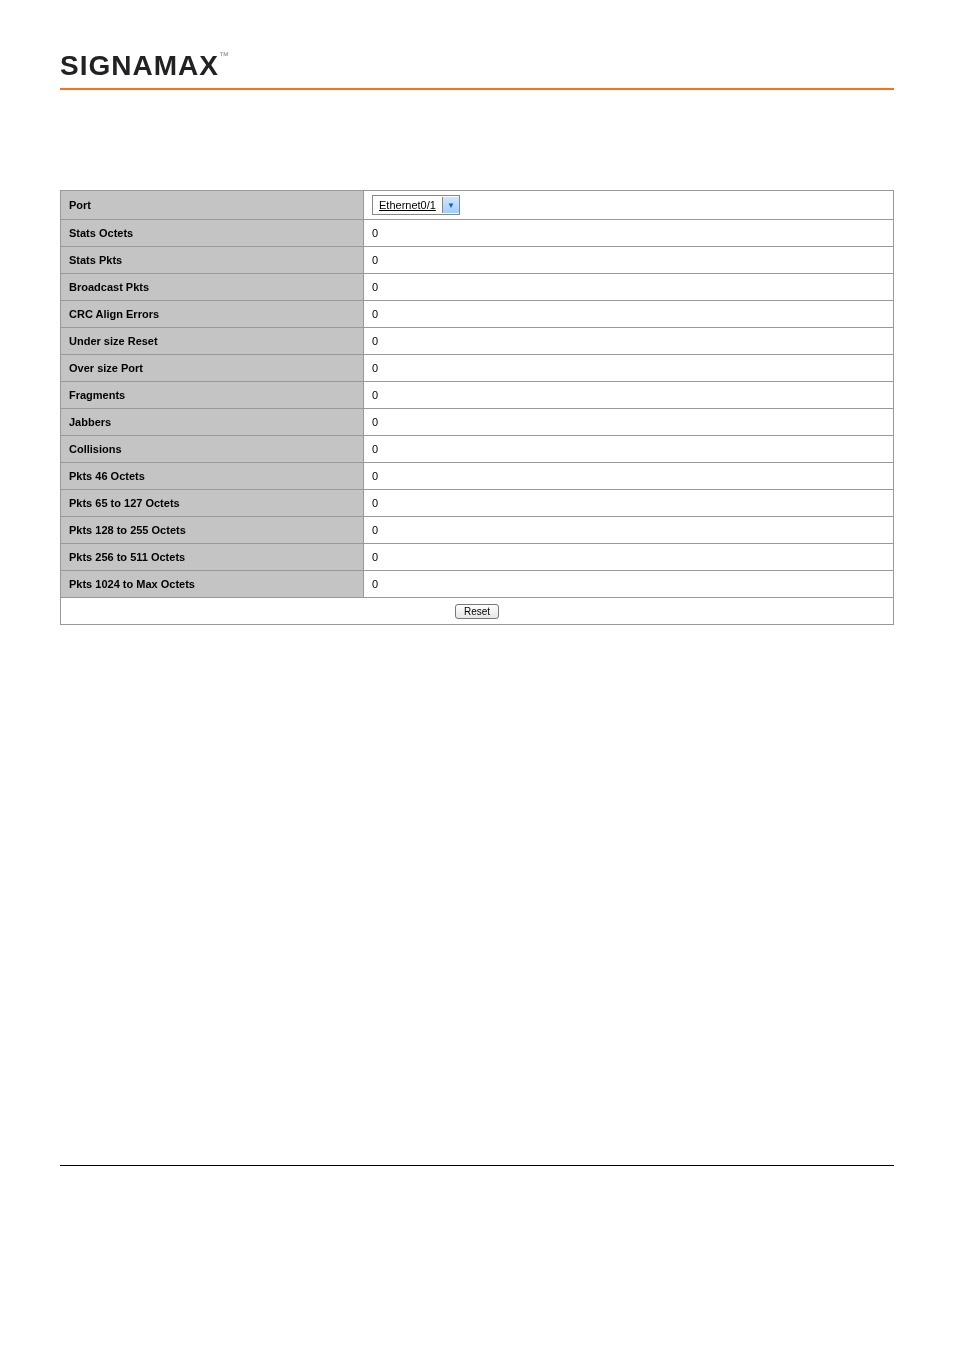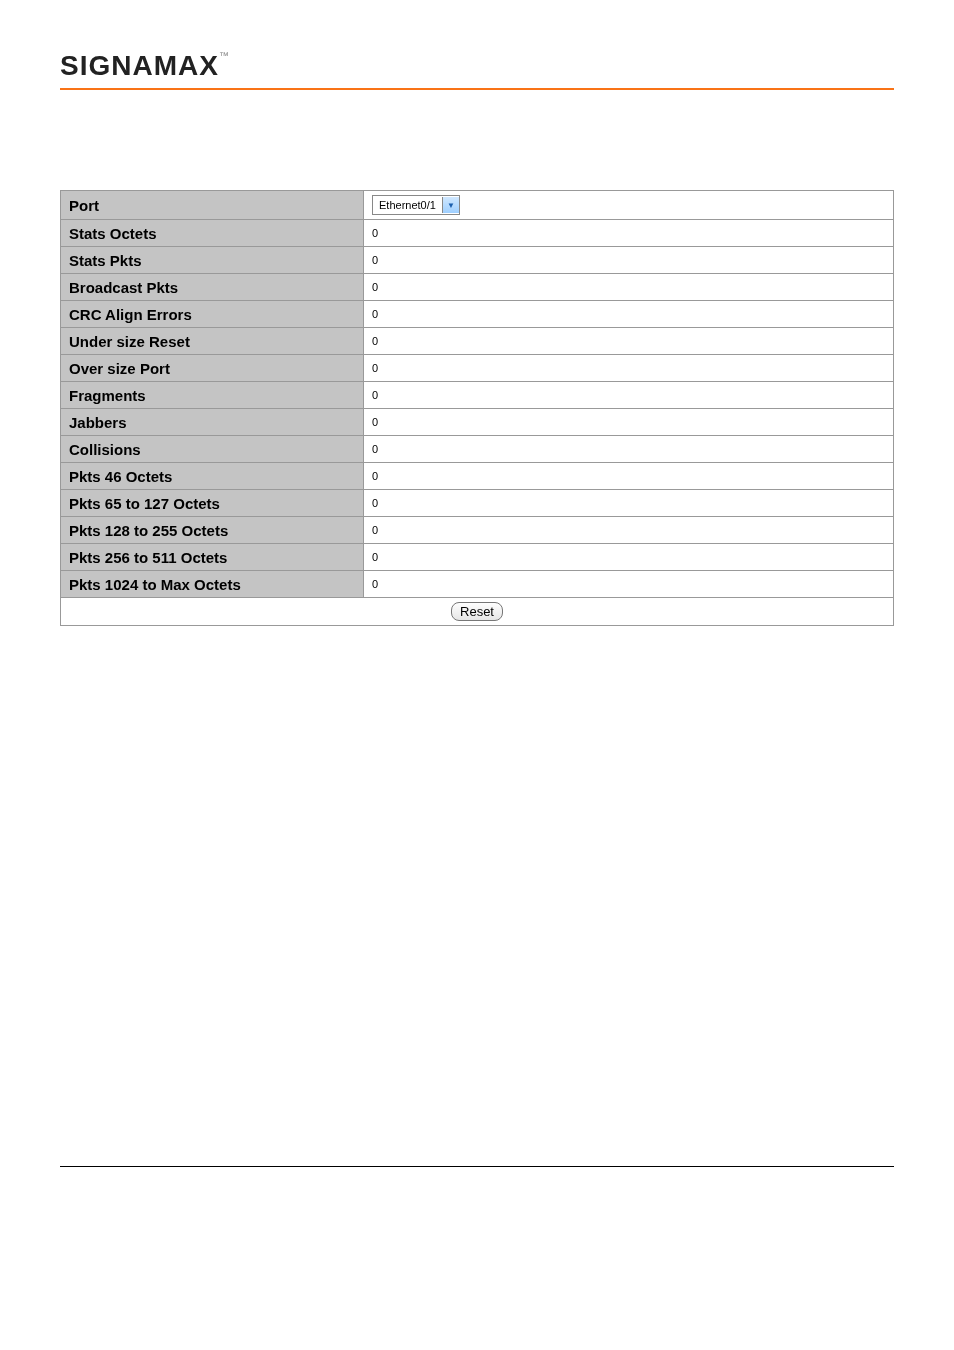--- a/index.html
+++ b/index.html
@@ -42,21 +42,21 @@
     }
     table.stats td {
       border: 1px solid #999;
       padding: 4px 8px;
       height: 18px;
       vertical-align: middle;
     }
     table.stats td.label {
       background: #c4c4c4;
       font-family: Verdana, Arial, sans-serif;
-      font-size: 15px;
+      font-size: 11px;
       font-weight: bold;
       color: #000;
       width: 286px;
     }
     table.stats td.value {
       background: #fff;
       font-family: Verdana, Arial, sans-serif;
       font-size: 11px;
       color: #000;
     }
@@ -65,43 +65,44 @@
       align-items: center;
       border: 1px solid #888;
       font-size: 11px;
       height: 18px;
       background: #fff;
       font-family: Verdana, Arial, sans-serif;
     }
     .select-value {
       padding: 8px 6px;
       line-height: 16px;
+      text-decoration: underline;
     }
     .select-btn {
       width: 16px;
       height: 16px;
       background: linear-gradient(#cfe7ff, #9fcfff);
       border-left: 1px solid #888;
       display: flex;
       align-items: center;
       justify-content: center;
       color: #1b5fae;
       font-size: 8px;
     }
     .btn-row td {
       text-align: center;
       border: 1px solid #999;
       padding: 4px 0;
     }
     button.reset {
       font-family: Arial, sans-serif;
-      font-size: 13px;
+      font-size: 10px;
       padding: 1px 8px;
       border: 1px solid #777;
-      border-radius: 8px;
+      border-radius: 3px;
       background: linear-gradient(#fefefe, #e6e6e6);
       cursor: pointer;
     }
     .footer {
       height: 1px;
       background: #000;
       margin-top: 540px;
     }
   </style>
 </head>

